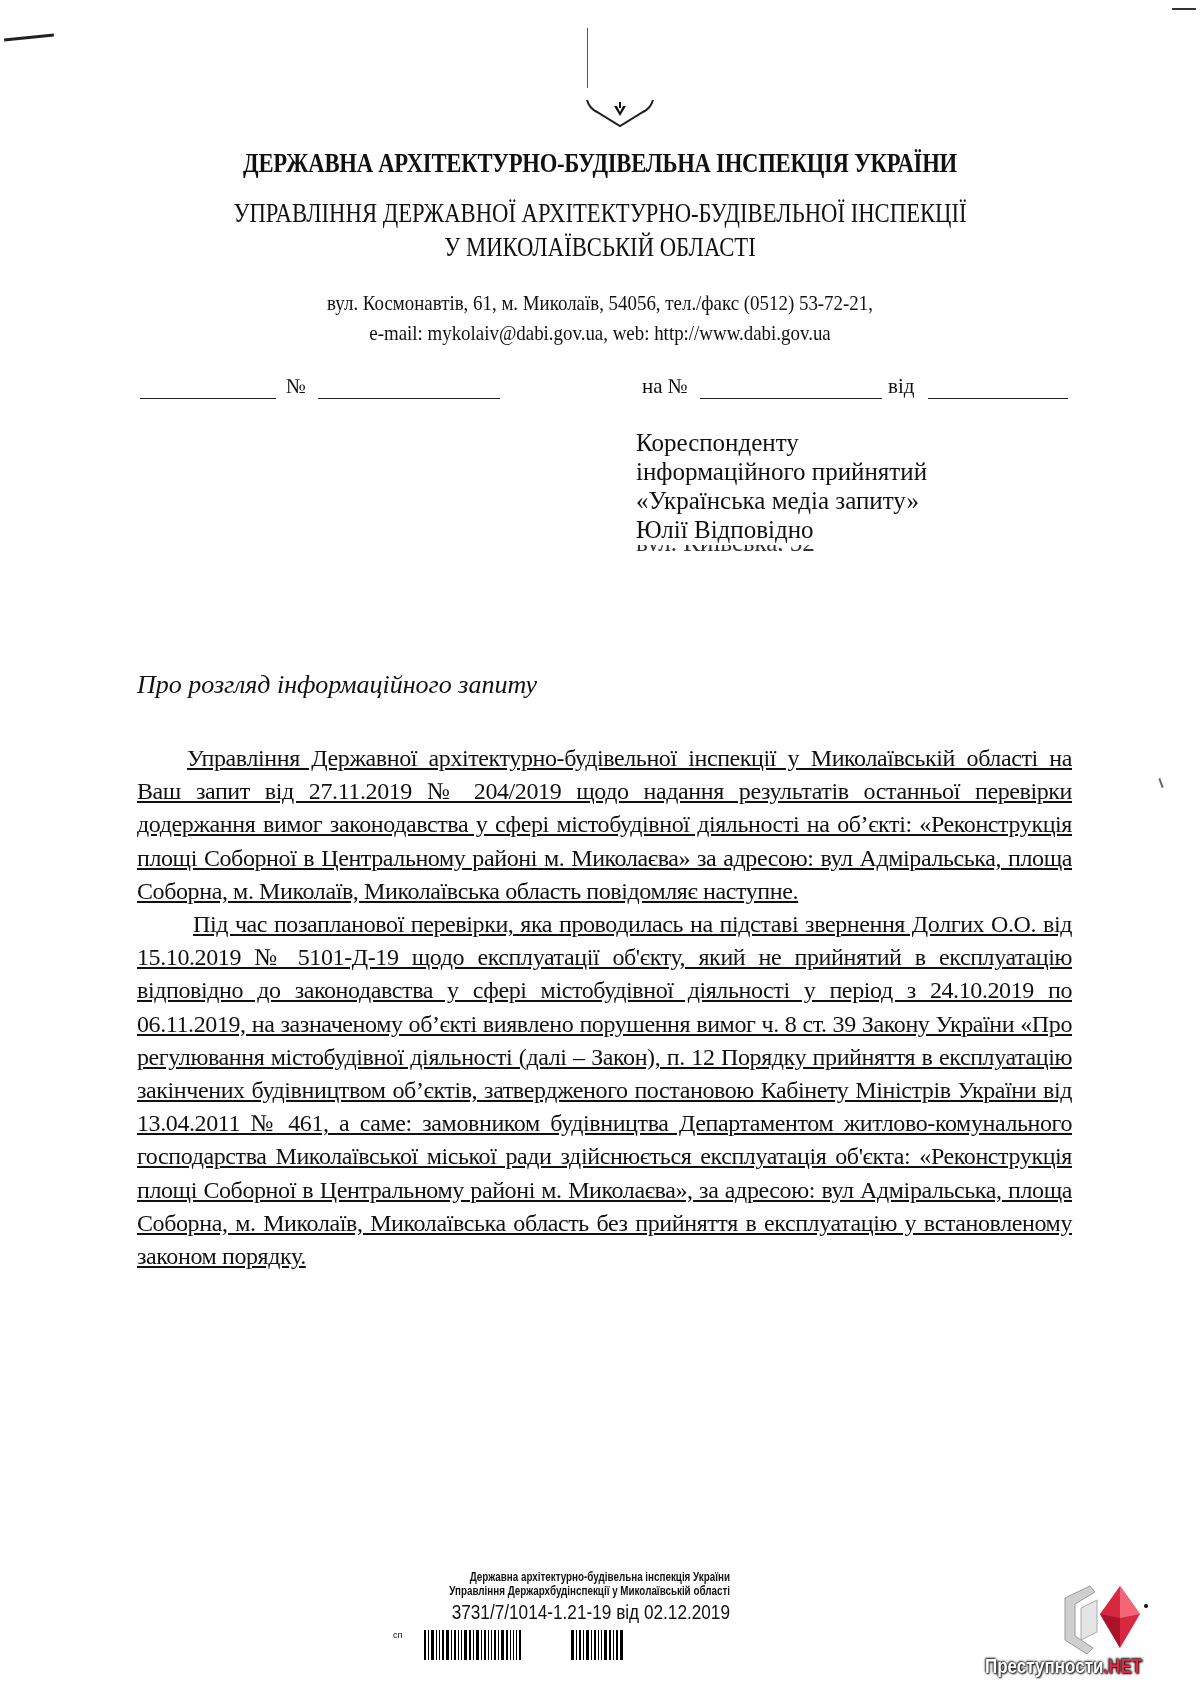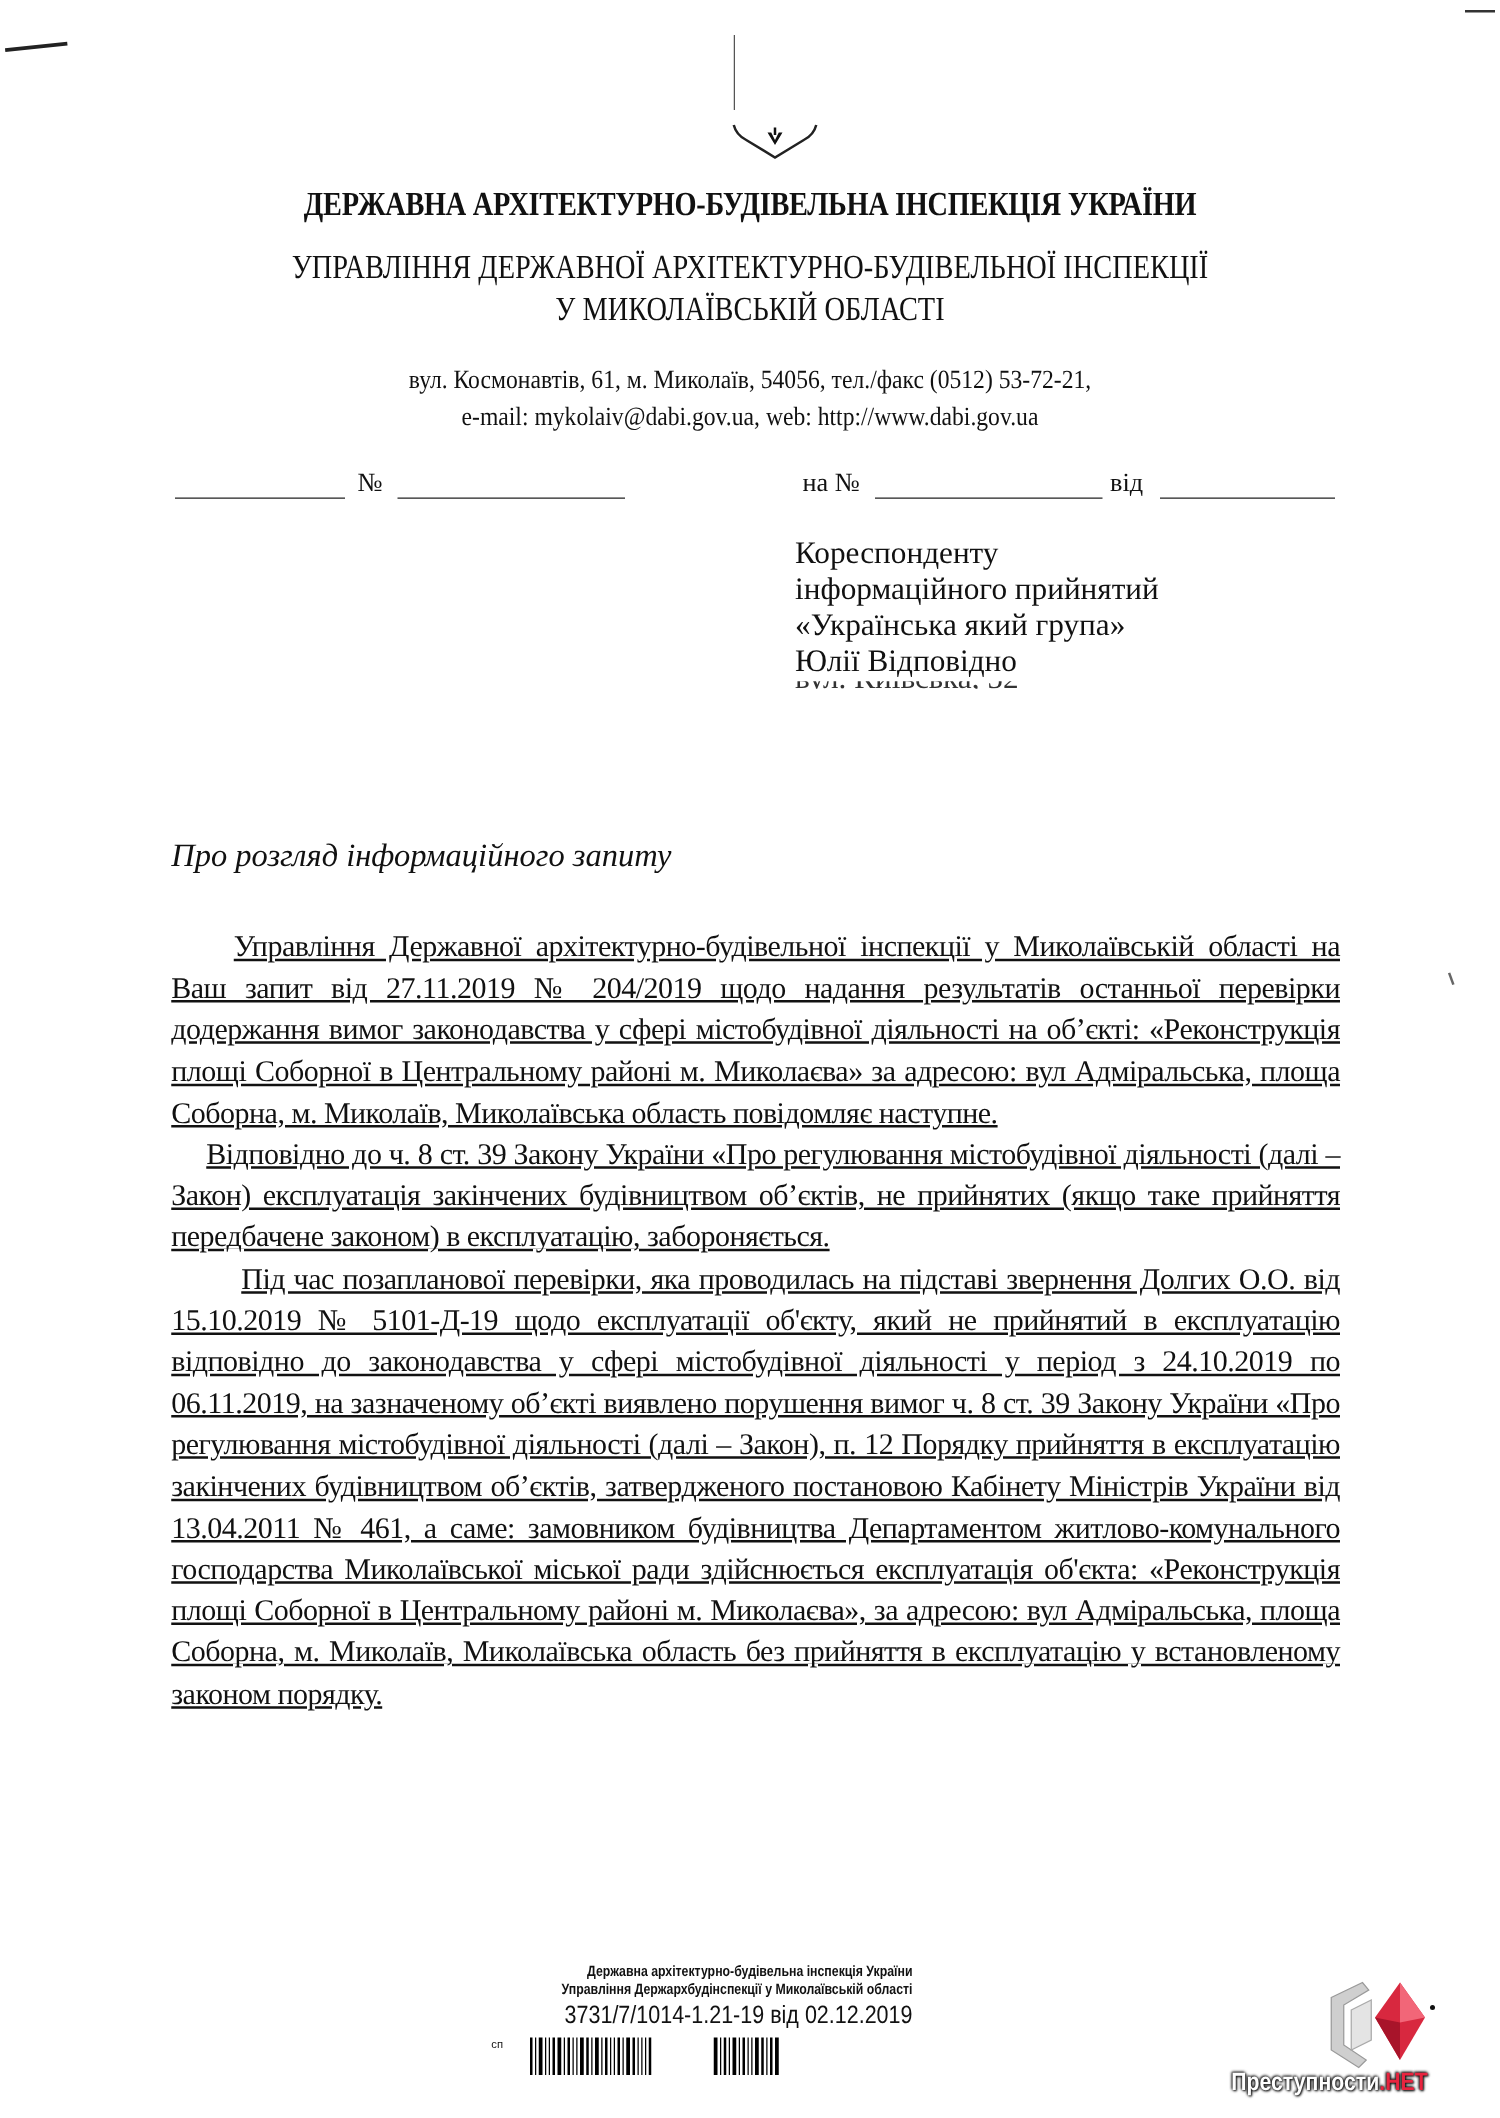--- a/index.html
+++ b/index.html
@@ -97,32 +97,31 @@
   <div class="line" style="left:318px;width:182px;"></div>
   <span class="ref-text" style="left:642px;">на №</span>
   <div class="line" style="left:700px;width:182px;"></div>
   <span class="ref-text" style="left:888px;">від</span>
   <div class="line" style="left:928px;width:140px;"></div>
 </div>
 
 <div class="abs recipient">
   <div>Кореспонденту</div>
   <div>інформаційного прийнятий</div>
-  <div>«Українська який група»</div>
+  <div>«Українська медіа запиту»</div>
   <div>Юлії Відповідно</div>
 </div>
 <div class="abs recipient-cut">
   <span>вул. Київська, 52</span>
 </div>
 
 <div class="abs subject">Про розгляд інформаційного запиту</div>
 
 <div class="abs body-text">
   <p style="font-size:24px;letter-spacing:-0.4px;">Управління Державної архітектурно-будівельної інспекції у Миколаївській області на Ваш запит від 27.11.2019 № 204/2019 щодо надання результатів останньої перевірки додержання вимог законодавства у сфері містобудівної діяльності на об’єкті:  «Реконструкція площі Соборної в Центральному районі м. Миколаєва» за адресою: вул Адміральська, площа Соборна, м. Миколаїв, Миколаївська область  повідомляє наступне.</p>
-  <p style="text-indent:28px;letter-spacing:-0.4px;">Відповідно до ч. 8 ст. 39 Закону України «Про регулювання містобудівної діяльності (далі – Закон) експлуатація закінчених будівництвом об’єктів, не прийнятих (якщо таке прийняття передбачене законом) в експлуатацію, забороняється.</p>
   <p style="text-indent:56px;letter-spacing:-0.4px;">Під час позапланової перевірки, яка проводилась на підставі звернення Долгих О.О. від 15.10.2019 № 5101-Д-19 щодо експлуатації об'єкту, який не прийнятий в експлуатацію відповідно до законодавства у сфері містобудівної діяльності у період з 24.10.2019 по 06.11.2019, на зазначеному об’єкті виявлено порушення  вимог ч. 8 ст. 39 Закону України «Про регулювання містобудівної діяльності (далі – Закон), п. 12 Порядку прийняття в експлуатацію закінчених будівництвом об’єктів, затвердженого постановою Кабінету Міністрів України від 13.04.2011 № 461, а саме: замовником будівництва Департаментом житлово-комунального господарства Миколаївської міської ради здійснюється експлуатація об'єкта: «Реконструкція площі Соборної в Центральному районі м. Миколаєва», за адресою: вул Адміральська, площа Соборна, м. Миколаїв, Миколаївська область без прийняття в експлуатацію у встановленому законом порядку.</p>
 </div>
 
 <div class="abs stamp">
   <div class="s1">Державна архітектурно-будівельна інспекція України</div>
   <div class="s1">Управління Держархбудінспекції у Миколаївській області</div>
   <div class="s2">3731/7/1014-1.21-19 від 02.12.2019</div>
 </div>
 <div class="abs barcode-wrap">
   <span class="barcode-label">сп</span>

